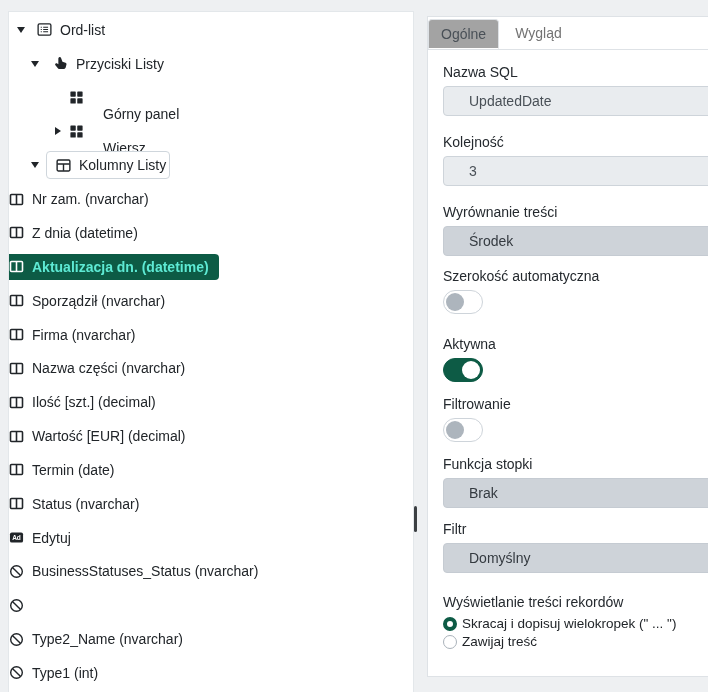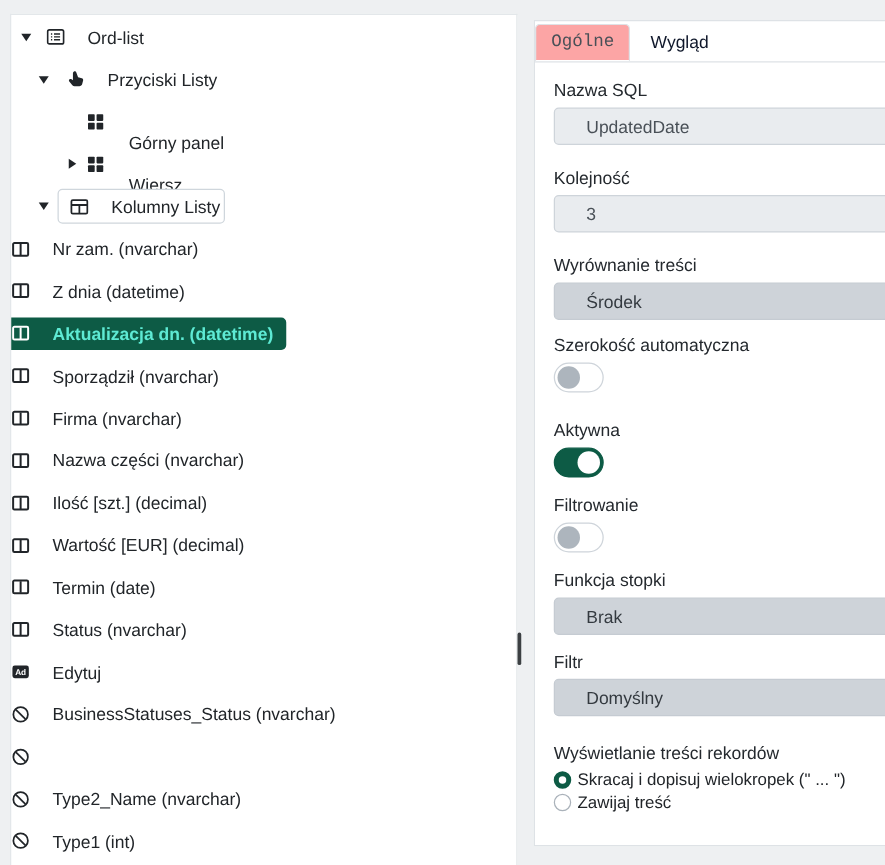--- a/index.html
+++ b/index.html
@@ -19,21 +19,21 @@
   .d2c{}
   .arrow{width:9px;flex:0 0 9px;display:inline-block;}
   .arrow-down::before{content:"";display:block;width:0;height:0;
       border-left:4.5px solid transparent;border-right:4.5px solid transparent;
       border-top:6px solid #212529;}
   .arrow-right::before{content:"";display:block;width:0;height:0;
       border-top:4.5px solid transparent;border-bottom:4.5px solid transparent;
       border-left:6px solid #212529;}
   .ticon{width:15px;height:15px;flex:0 0 15px;display:inline-flex;align-items:center;color:#212529;}
   .ticon svg{width:15px;height:15px;display:block;}
-  .tlabel{margin-left:18px;}
+  .tlabel{margin-left:8px;}
   .d0 .ticon{margin-left:11px;}
   .d1 .ticon{margin-left:13px;}
   .d2 .ticon{margin-left:5px;}
   .d2 .tlabel{margin-left:19px;margin-top:33px;}
   .d2c .ticon{margin-left:0;}
   .pill{display:inline-flex;align-items:center;background:var(--accent,#0d5b45);color:#5eead4;
         border-radius:4px;padding:5px 10px 5px 5px;margin-left:-5px;}
   .pill .ticon{color:#fff;margin-left:0;}
   .pill .tlabel{font-weight:600;}
   .focusbox{display:inline-flex;align-items:center;border:1px solid #cfd6dc;border-radius:4px;
@@ -41,23 +41,23 @@
   .focusbox .ticon{margin-left:0;}
 
   
   .splitter-handle{position:absolute;left:414px;top:506px;width:3px;height:26px;
         background:#3c4043;border-radius:2px;}
 
   
   .props{position:absolute;left:427px;top:16px;width:340px;height:661px;background:#fff;
          border:1px solid #dee2e6;box-sizing:border-box;overflow:hidden;}
   .tabs{display:flex;padding-top:2px;border-bottom:1px solid #dee2e6;height:30px;}
-  .tab{line-height:29px;height:30px;padding:0 16px;color:#0f172a;cursor:pointer;box-sizing:border-box;}
-  .tab.active{background:#fca5a5;color:#495057;border:1px solid #dee2e6;border-bottom:1px solid #fff;
-        border-radius:4px 4px 0 0;margin-bottom:-1px;padding:0 12px;font-family:Liberation Mono, monospace;}
+  .tab{line-height:29px;height:30px;padding:0 16px;color:#737373;cursor:pointer;box-sizing:border-box;}
+  .tab.active{background:#a3a3a3;color:#495057;border:1px solid #dee2e6;border-bottom:1px solid #fff;
+        border-radius:4px 4px 0 0;margin-bottom:-1px;padding:0 12px;}
   .content{padding:0 0 0 15px;}
   .flabel{font-size:14px;line-height:15px;margin-bottom:6px;color:#24292e;}
   .ctrl{width:300px;height:30px;line-height:28px;box-sizing:border-box;border-radius:4px;
         padding-left:25px;font-size:14px;}
   .ctrl.input{background:#e9ecef;border:1px solid #ced4da;color:#495057;}
   .ctrl.select{background:#ced3d9;border:1px solid #c5cbd2;color:#343a40;}
   .toggle{position:relative;width:40px;height:24px;border-radius:12px;box-sizing:border-box;cursor:pointer;}
   .toggle.off{background:#fff;border:1px solid #ced4da;}
   .toggle.off .knob{position:absolute;left:2px;top:2px;width:18px;height:18px;border-radius:50%;
         background:#adb5bd;}

